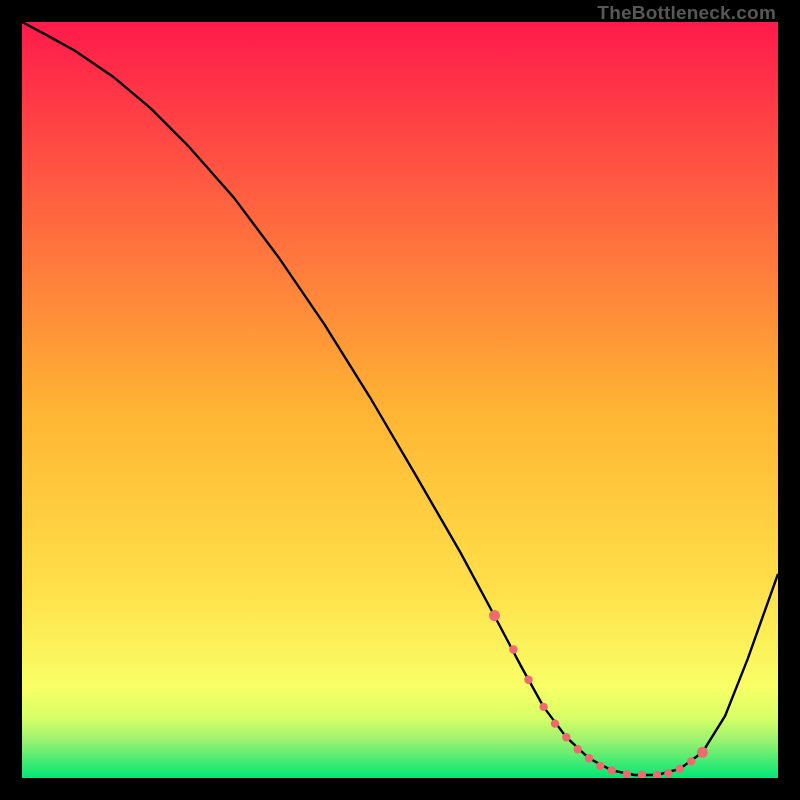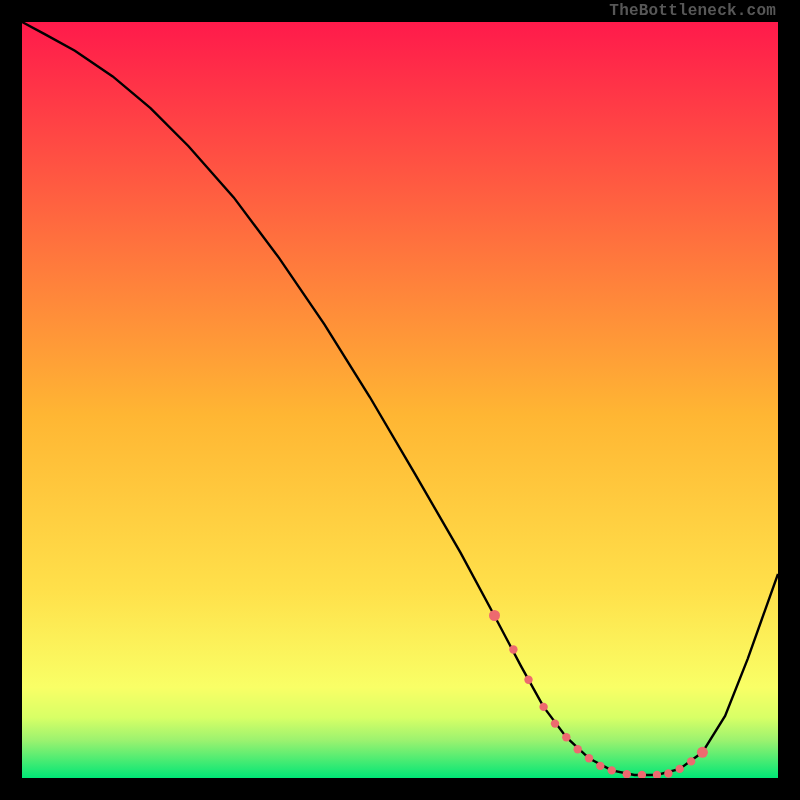--- a/index.html
+++ b/index.html
@@ -20,22 +20,22 @@
     position: absolute;
     left: 22px;
     top: 22px;
     width: 756px;
     height: 756px;
   }
   .watermark {
     position: absolute;
     top: 2px;
     right: 24px;
-    font-family: Liberation Mono, monospace;
-    font-size: 16px;
+    font-family: Liberation Sans, sans-serif;
+    font-size: 19px;
     font-weight: 600;
     color: #575757;
     letter-spacing: 0.2px;
   }
   svg { display: block; }
 </style>
 </head>
 <body>
 
 <div class="outer">

